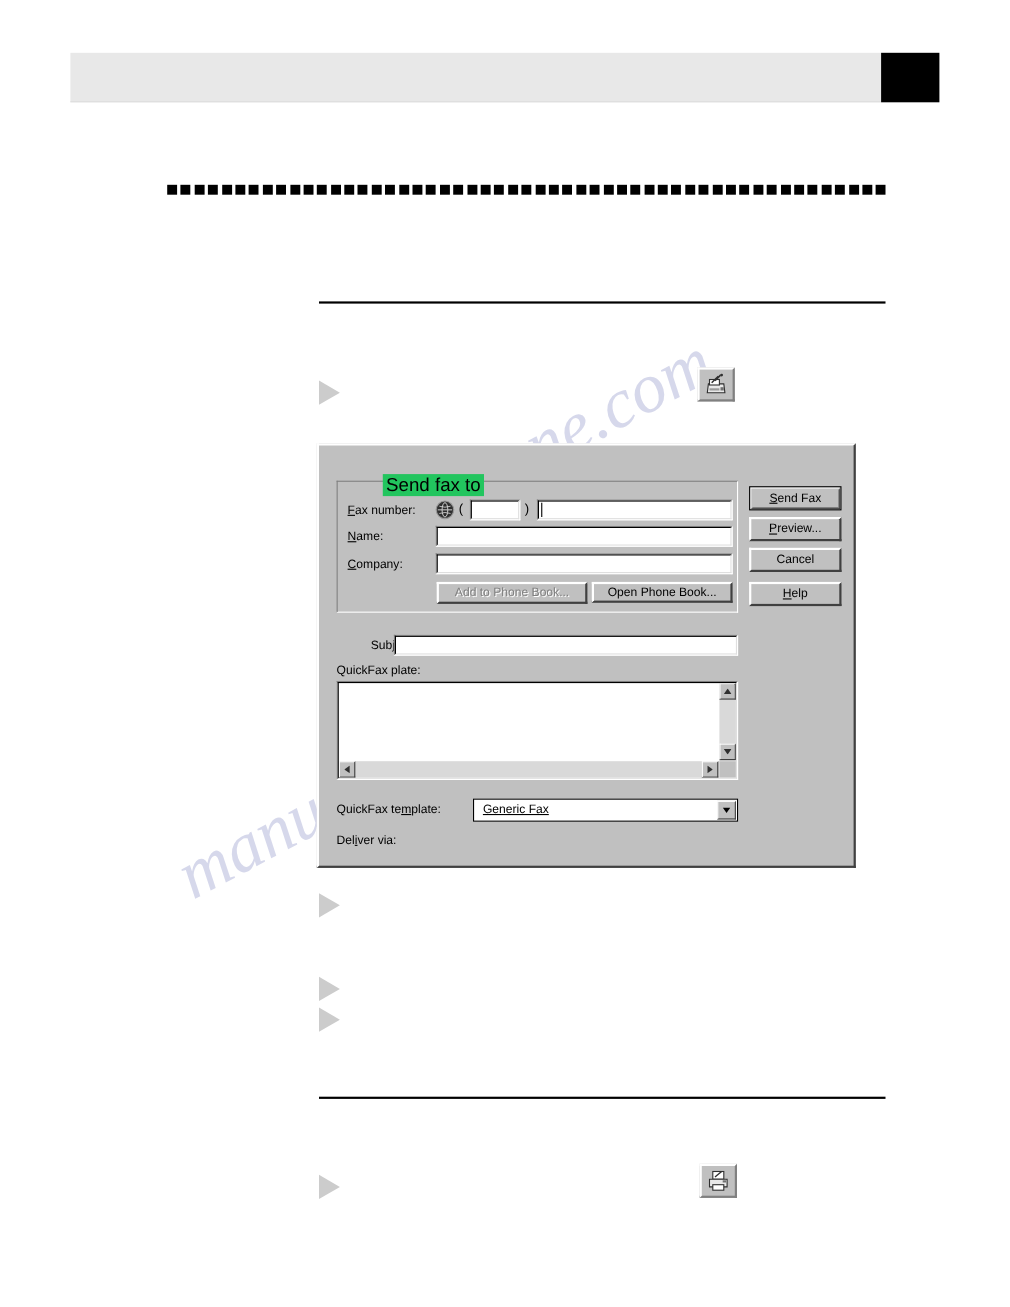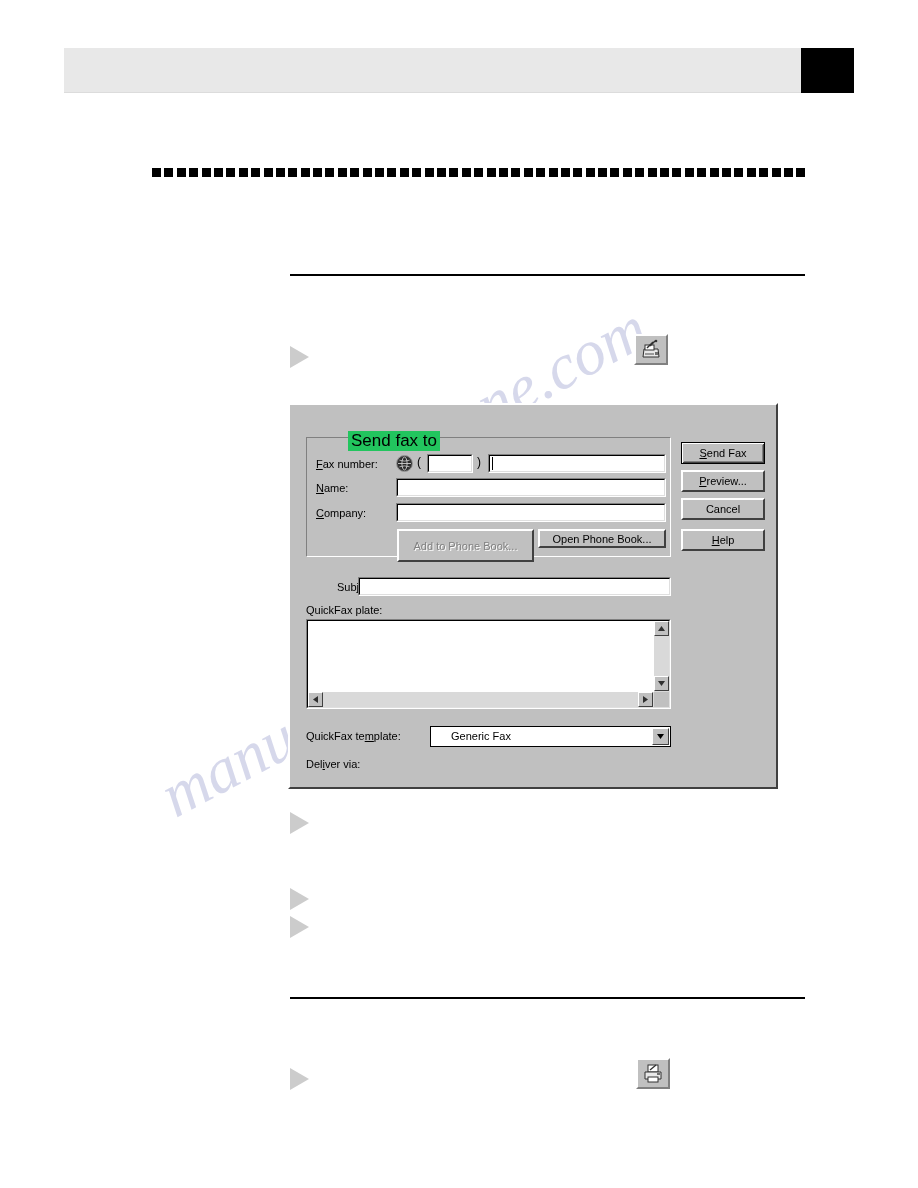--- a/index.html
+++ b/index.html
@@ -345,24 +345,25 @@
 
   .combo {
     position: absolute;
     height: 21px;
     background: #ffffff;
     border: 1px solid #000000;
     box-sizing: border-box;
   }
   .combo .val {
     position: absolute;
-    left: 20px;
+    left: 8px;
     top: 3px;
     font-size: 11px;
     white-space: nowrap;
+    text-decoration: underline;
   }
   .combo-arrow {
     position: absolute;
     right: 1px;
     top: 1px;
     width: 17px;
     height: 17px;
     background: #c0c0c0;
     border-top: 1px solid #ffffff;
     border-left: 1px solid #ffffff;
@@ -525,21 +526,21 @@
     <span class="dlg-label" style="left:26px; top:77px;"><u>N</u>ame:</span>
     <div class="field" style="left:106px; top:73px; width:270px; height:19px;">
       <span class="val"></span>
     </div>
 
     <span class="dlg-label" style="left:26px; top:102px;"><u>C</u>ompany:</span>
     <div class="field" style="left:106px; top:98px; width:270px; height:19px;">
       <span class="val"></span>
     </div>
 
-    <button class="btn disabled" style="left:107px; top:124px; width:137px; height:33px;">Add to Phone Book...</button>
+    <button class="btn disabled" style="left:107px; top:124px; width:137px; height:20px;">Add to Phone Book...</button>
     <button class="btn" style="left:248px; top:124px; width:128px; height:19px;">Open Phone Book...</button>
 
     <span class="dlg-label" style="left:16px; top:176px;margin-left:31px;">Sub<u>j</u>ect:</span>
     <div class="field" style="left:68px; top:172px; width:313px; height:19px;">
       <span class="val"></span>
     </div>
 
     <span class="dlg-label" style="left:16px; top:199px;">QuickFax plate:</span>
     <div class="notebox">
       <div class="sb-v"></div>

